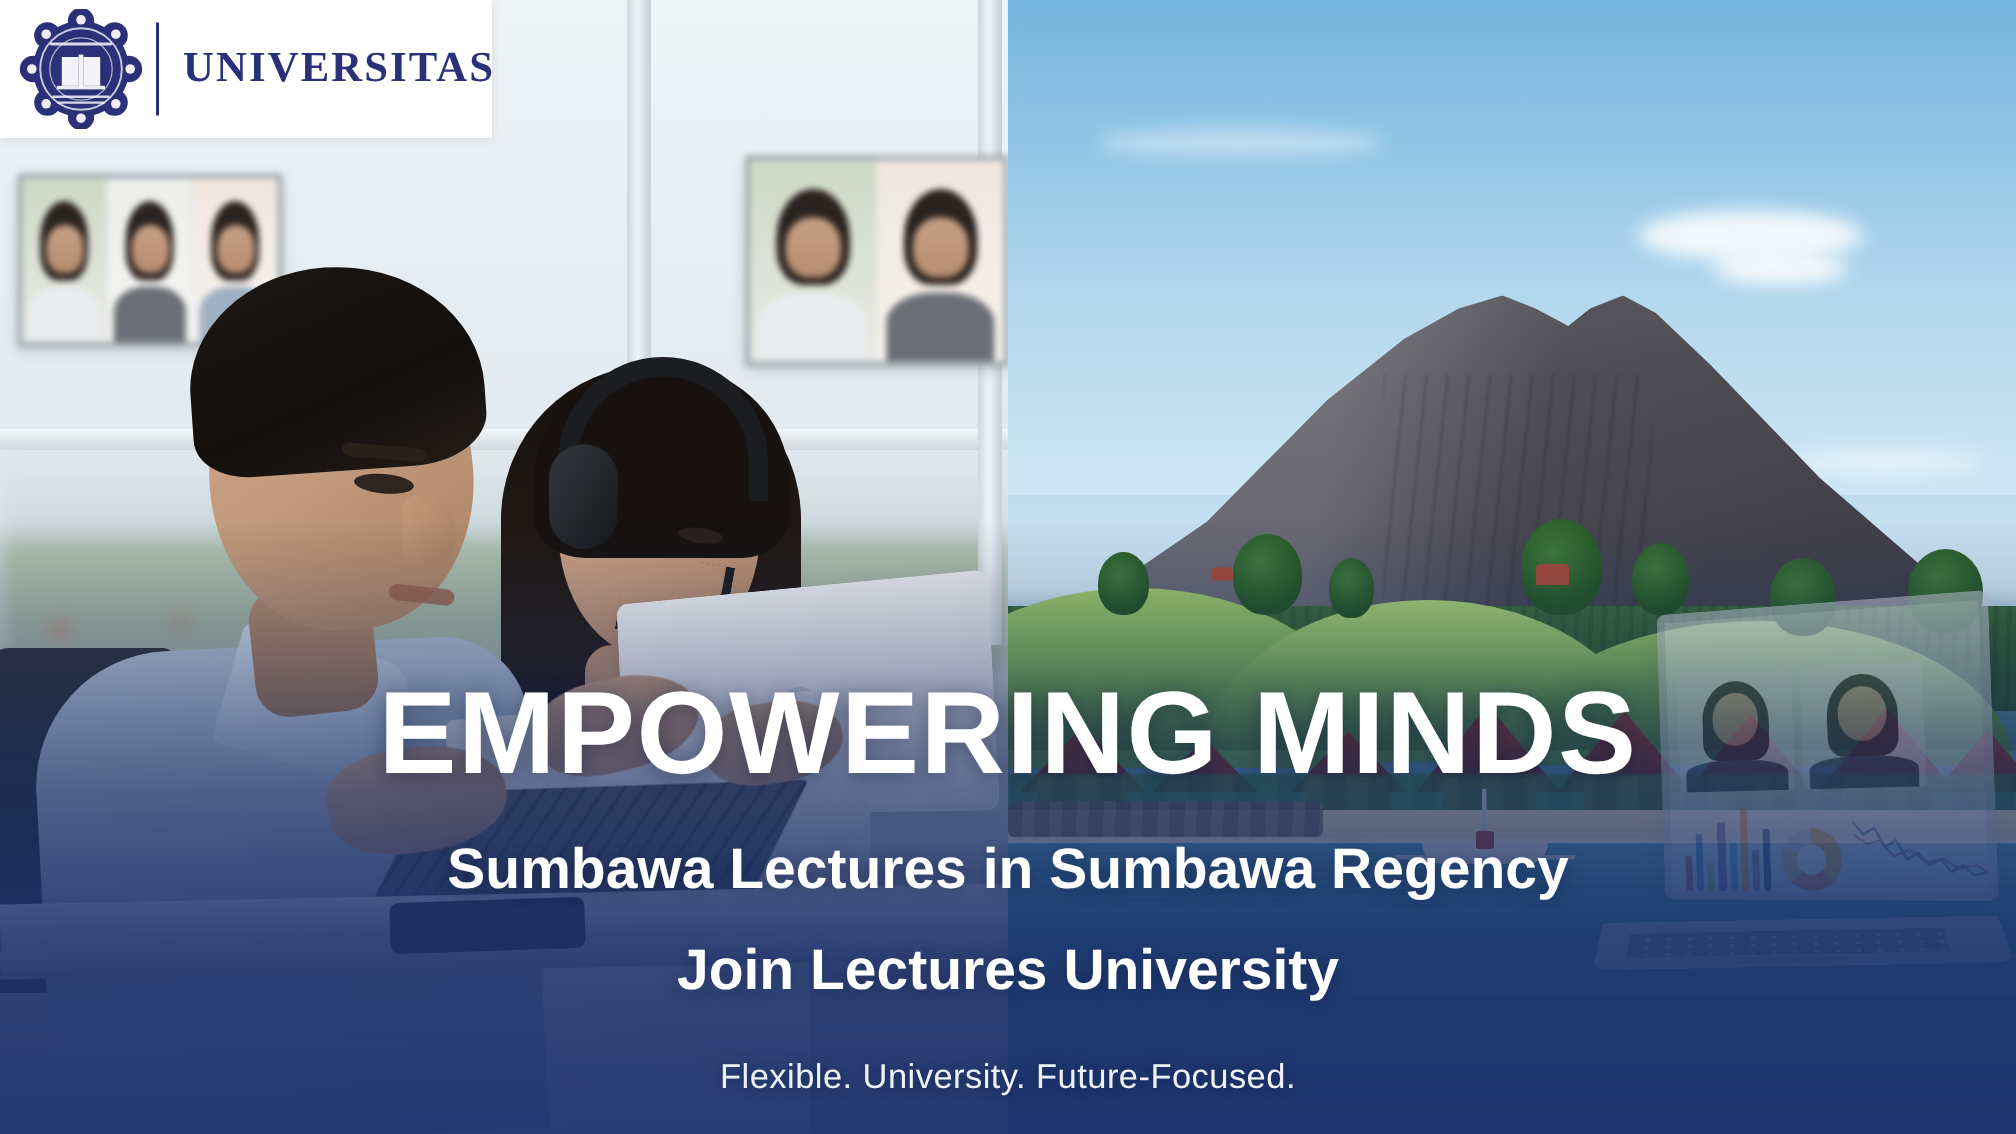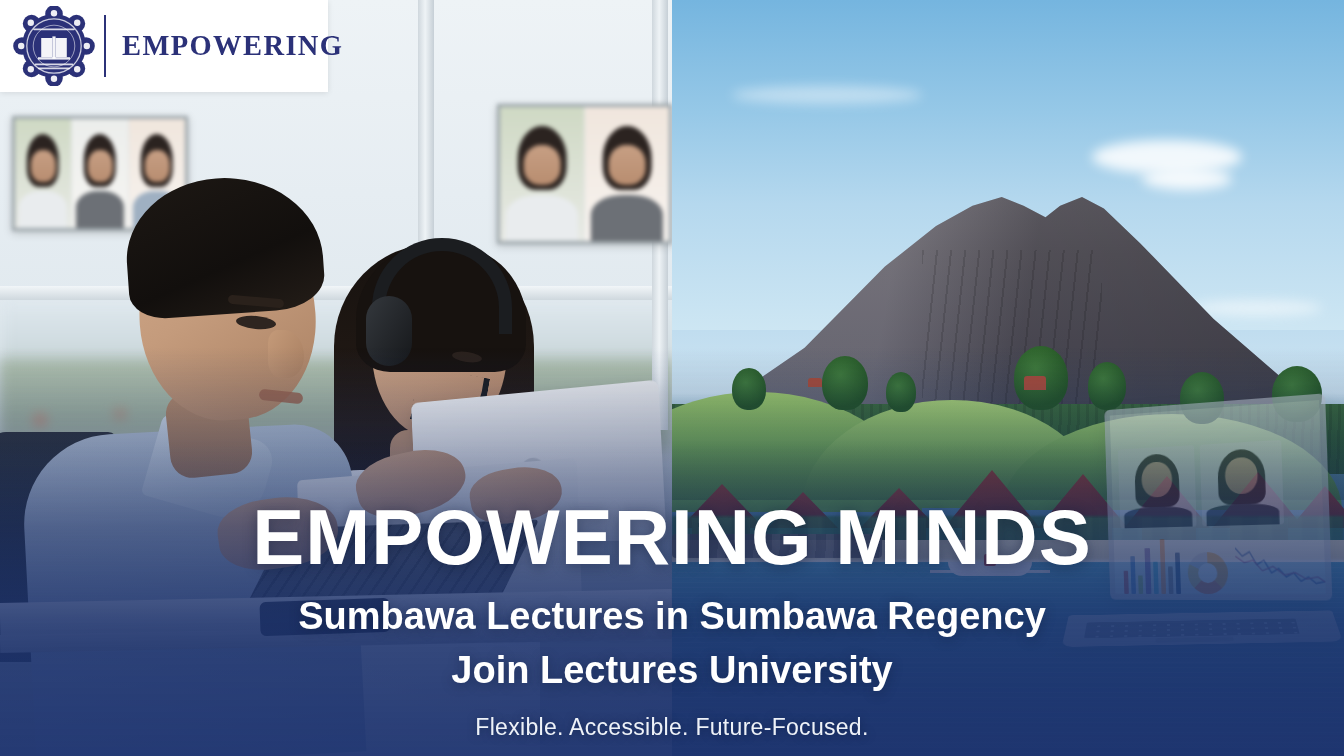--- a/index.html
+++ b/index.html
@@ -306,22 +306,23 @@
   .logo-words{ display:flex; flex-direction:column; justify-content:center; line-height:1.04; }
   .logo-words span{
     font-family:"Liberation Serif", serif;
     font-weight:700; color:#2b3178; font-size:28.5px; letter-spacing:1.4px;
   }
 
   
   .hero{
     position:absolute; left:0; top:0; width:1344px; height:756px;
     display:flex; flex-direction:column; align-items:center;
-    justify-content:flex-end; padding-bottom:1px; text-align:center;
+    justify-content:flex-end; padding-bottom:11px; text-align:center;
     pointer-events:none;
+    gap:13px;
   }
   .headline{
     font-size:78px; font-weight:700; color:#ffffff; letter-spacing:1px;
     line-height:1; text-shadow:0 2px 14px rgba(10,22,50,.45);
     margin-bottom:14px;
   }
   .subline{
     font-size:38px; font-weight:700; color:#ffffff; line-height:1.42;
     text-shadow:0 2px 12px rgba(10,22,50,.45);
   }
@@ -542,24 +543,24 @@
         </g>
         <g fill="#ffffff" opacity=".82">
           <rect x="24" y="28" width="52" height="2.4" rx="1.2"></rect>
           <rect x="26" y="72" width="48" height="2.2" rx="1.1"></rect>
           <rect x="30" y="77" width="40" height="2" rx="1"></rect>
         </g>
       </svg>
     </div>
     <div class="logo-div"></div>
     <div class="logo-words">
-      <span>EMPOWERING</span>
+      <span>UNIVERSITAS</span>
     </div>
   </div>
 
   <div class="hero">
     <div class="headline">EMPOWERING MINDS</div>
     <div class="subline">Sumbawa Lectures in Sumbawa Regency</div>
     <div class="subline">Join Lectures University</div>
-    <div class="tagline">Flexible. Accessible. Future-Focused.</div>
+    <div class="tagline">Flexible. University. Future-Focused.</div>
   </div>
 
 </div>
 
 </body></html>

